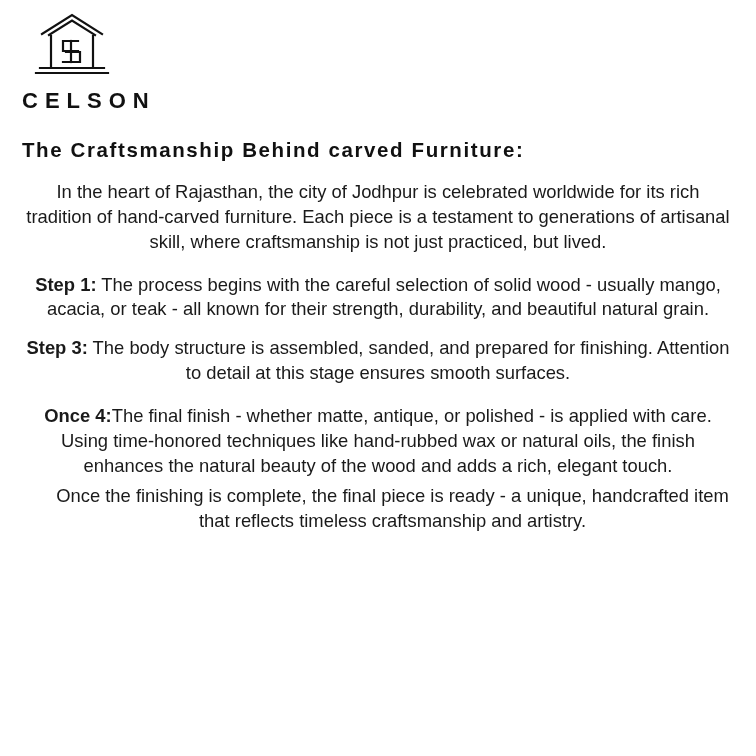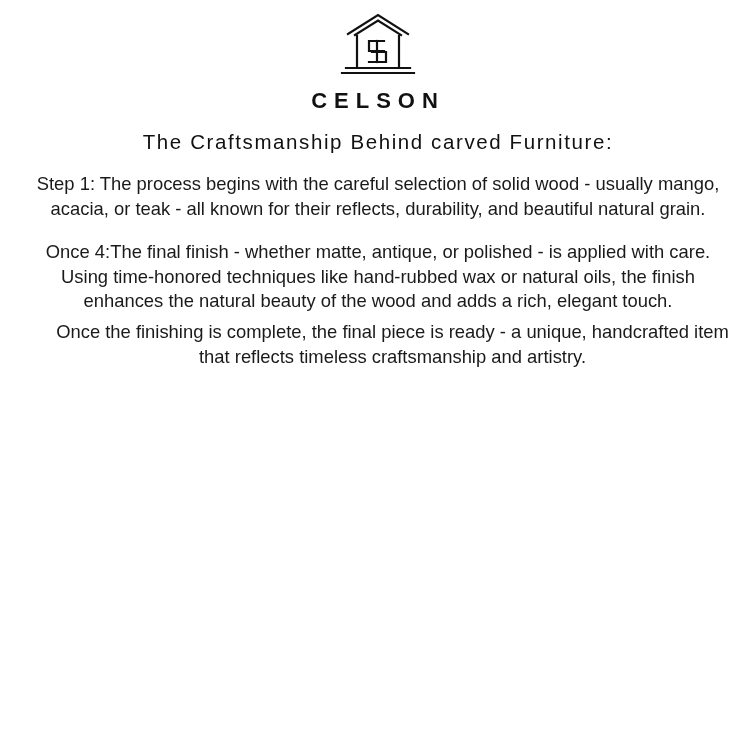--- a/index.html
+++ b/index.html
@@ -14,60 +14,60 @@
     color: #1a1a1a;
     overflow: hidden;
   }
   .page {
     width: 756px;
     height: 756px;
     box-sizing: border-box;
     padding: 8px 22px 4px 22px;
     display: flex;
     flex-direction: column;
-    align-items: center;
+    align-items: flex-start;
   }
   .logo-mark {
     width: 100px;
     height: 74px;
     display: flex;
     align-items: center;
     justify-content: center;
     margin-top: 2px;
   }
   .brand {
     font-size: 22px;
     font-weight: bold;
     letter-spacing: 7px;
     text-align: center;
     margin-top: 4px;
     color: #111;
   }
   .headline {
     font-size: 20.5px;
-    font-weight: normal;
+    font-weight: bold;
     letter-spacing: 1.6px;
     text-align: center;
-    margin-top: 16px;
+    margin-top: 24px;
     color: #111;
     white-space: nowrap;
   }
   .para {
     font-size: 18.4px;
     line-height: 1.35;
     text-align: center;
     margin-top: 18px;
     color: #1a1a1a;
     max-width: 716px;
   }
   .para.tight {
     margin-top: 14px;
   }
   .para .step {
-    font-weight: normal;
+    font-weight: bold;
   }
   .para.closing {
     margin-top: 6px;
     margin-left: 29px;
   }
 </style>
 </head>
 <body>
 
 <div class="page">
@@ -92,26 +92,32 @@
 
         <path d="M49 31 L49 52"></path>
       </g>
     </svg>
   </div>
 
   <div class="brand">CELSON</div>
 
   <div class="headline">The Craftsmanship Behind carved Furniture:</div>
 
+  <div class="para">
+    <span>In the heart of Rajasthan, the city of Jodhpur is celebrated worldwide for its rich tradition of hand-carved furniture. Each piece is a testament to generations of artisanal skill, where craftsmanship is not just practiced, but lived.</span>
+  </div>
 
   <div class="para">
-    <span class="step">Step 1:</span><span>  The process begins with the careful selection of solid wood - usually mango, acacia, or teak - all known for their reflects, durability, and beautiful natural grain.</span>
+    <span class="step">Step 1:</span><span>  The process begins with the careful selection of solid wood - usually mango, acacia, or teak - all known for their strength, durability, and beautiful natural grain.</span>
   </div>
 
 
+  <div class="para tight">
+    <span class="step">Step 3:</span><span> The body structure is assembled, sanded, and prepared for finishing. Attention to detail at this stage ensures smooth surfaces.</span>
+  </div>
 
   <div class="para">
     <span class="step">Once 4:</span><span>The final finish - whether matte, antique, or polished - is applied with care. Using time-honored techniques like hand-rubbed wax or natural oils, the finish enhances the natural beauty of the wood and adds a rich, elegant touch.</span>
   </div>
 
   <div class="para closing">Once the finishing is complete, the final piece is ready - a unique, handcrafted item that reflects timeless craftsmanship and artistry.</div>
 
 </div>
 
 </body></html>

